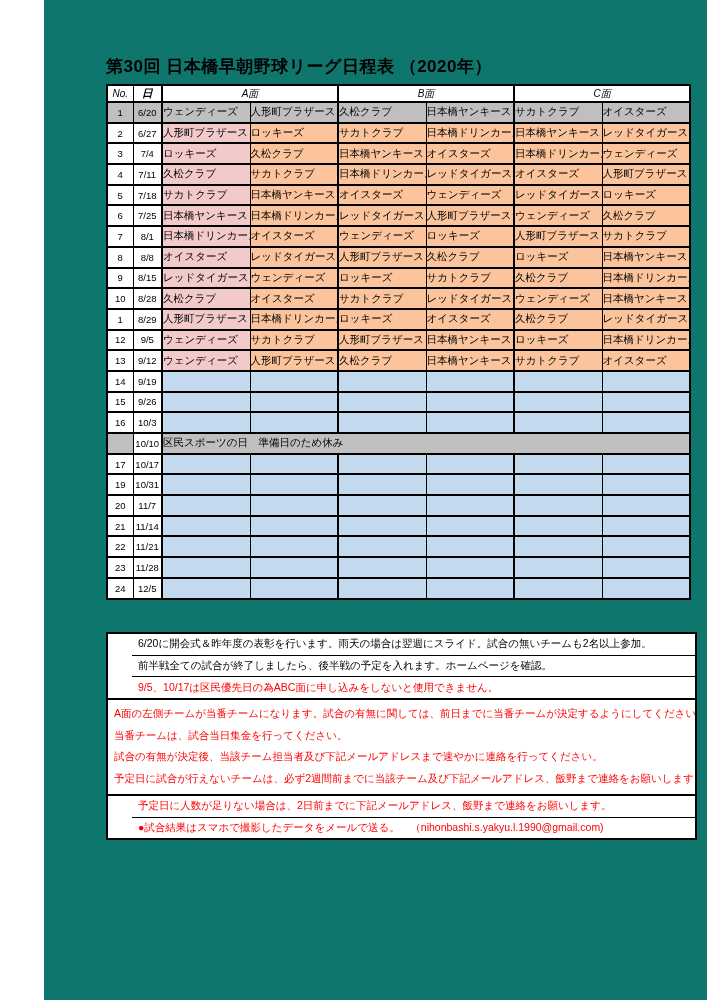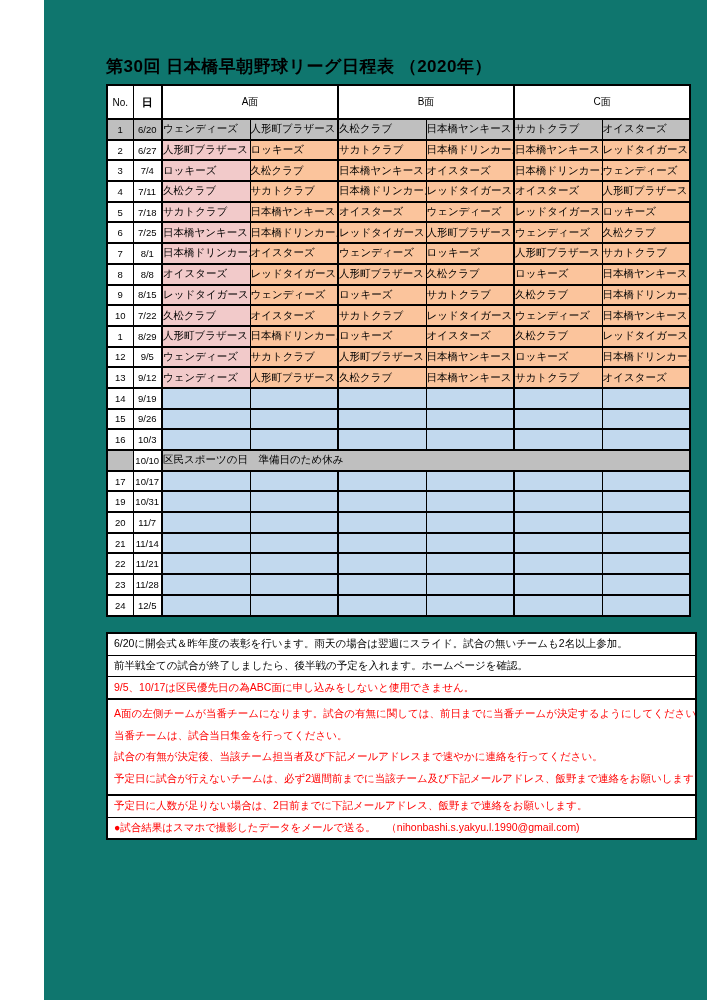--- a/index.html
+++ b/index.html
@@ -5,35 +5,35 @@
   html,body{margin:0;padding:0;background:#fff;}
   .page{position:relative;width:707px;height:1000px;background:#0f766e;overflow:hidden;
         font-family:"Liberation Sans","DejaVu Sans",sans-serif;color:#000;margin-left:44px;}
   .title{position:absolute;left:62px;top:55px;font-size:17px;font-weight:bold;letter-spacing:0.5px;white-space:nowrap;}
   table.sched{position:absolute;left:62px;top:84px;border-collapse:collapse;table-layout:fixed;width:583px;}
   table.sched{border:2px solid #000;}
   table.sched th, table.sched td{
     border:1px solid #000;border-top-width:2px;border-bottom-width:2px;
     padding:0;overflow:hidden;white-space:nowrap;box-sizing:border-box;
   }
-  table.sched thead tr{height:34px;}
+  table.sched thead tr{height:17px;font-style:italic;}
   table.sched tbody tr{height:20.7px;}
   th{font-weight:normal;font-size:10px;text-align:center;background:#fff;}
   th.h-date{font-weight:bold;font-size:11px;}
   .sec-end{border-right-width:2px !important;}
   td.c-no{font-size:9.5px;text-align:center;background:#fff;}
   td.c-date{font-size:9.5px;text-align:center;background:#fff;}
   td.c-team{font-size:10.5px;text-align:left;padding-left:4px;background:#fff;}
   td.c-merged{font-size:10.5px;text-align:left;font-weight:normal;}
   .bg-gray{background:#bfbfbf !important;}
   .bg-pink{background:#f2caca !important;}
   .bg-orange{background:#fbc49c !important;}
   .bg-blue{background:#c2d9ee !important;}
   .notes{position:absolute;left:62px;top:632px;width:591px;}
-  .note-group{border:2px solid #000;box-sizing:border-box;background:#fff;}
+  .note-group{border:2px solid #000;box-sizing:border-box;background:#fff;padding-left:24px;}
   .note-group + .note-group{margin-top:-2px;}
   .note-row{height:20.7px;display:flex;align-items:center;padding-left:6px;font-size:10.5px;
             border-bottom:1px solid #000;white-space:nowrap;overflow:hidden;}
   .note-row:last-child{border-bottom:none;}
   .note-block{padding:3px 0 4px 0;}
   .note-line{height:21.7px;display:flex;align-items:center;padding-left:6px;font-size:10.5px;white-space:nowrap;overflow:hidden;}
   .t-red{color:#ff0000;}
   .t-black{color:#000000;}
 </style>
 </head>
@@ -149,21 +149,21 @@
           <td class="c-date sec-end">8/15</td>
           <td class="c-team bg-pink">レッドタイガース</td>
           <td class="c-team bg-orange sec-end">ウェンディーズ</td>
           <td class="c-team bg-orange">ロッキーズ</td>
           <td class="c-team bg-orange sec-end">サカトクラブ</td>
           <td class="c-team bg-orange">久松クラブ</td>
           <td class="c-team bg-orange">日本橋ドリンカーズ</td>
         </tr>
         <tr>
           <td class="c-no">10</td>
-          <td class="c-date sec-end">7/22</td>
+          <td class="c-date sec-end">8/28</td>
           <td class="c-team bg-pink">久松クラブ</td>
           <td class="c-team bg-orange sec-end">オイスターズ</td>
           <td class="c-team bg-orange">サカトクラブ</td>
           <td class="c-team bg-orange sec-end">レッドタイガース</td>
           <td class="c-team bg-orange">ウェンディーズ</td>
           <td class="c-team bg-orange">日本橋ヤンキース</td>
         </tr>
         <tr>
           <td class="c-no">1</td>
           <td class="c-date sec-end">8/29</td>

